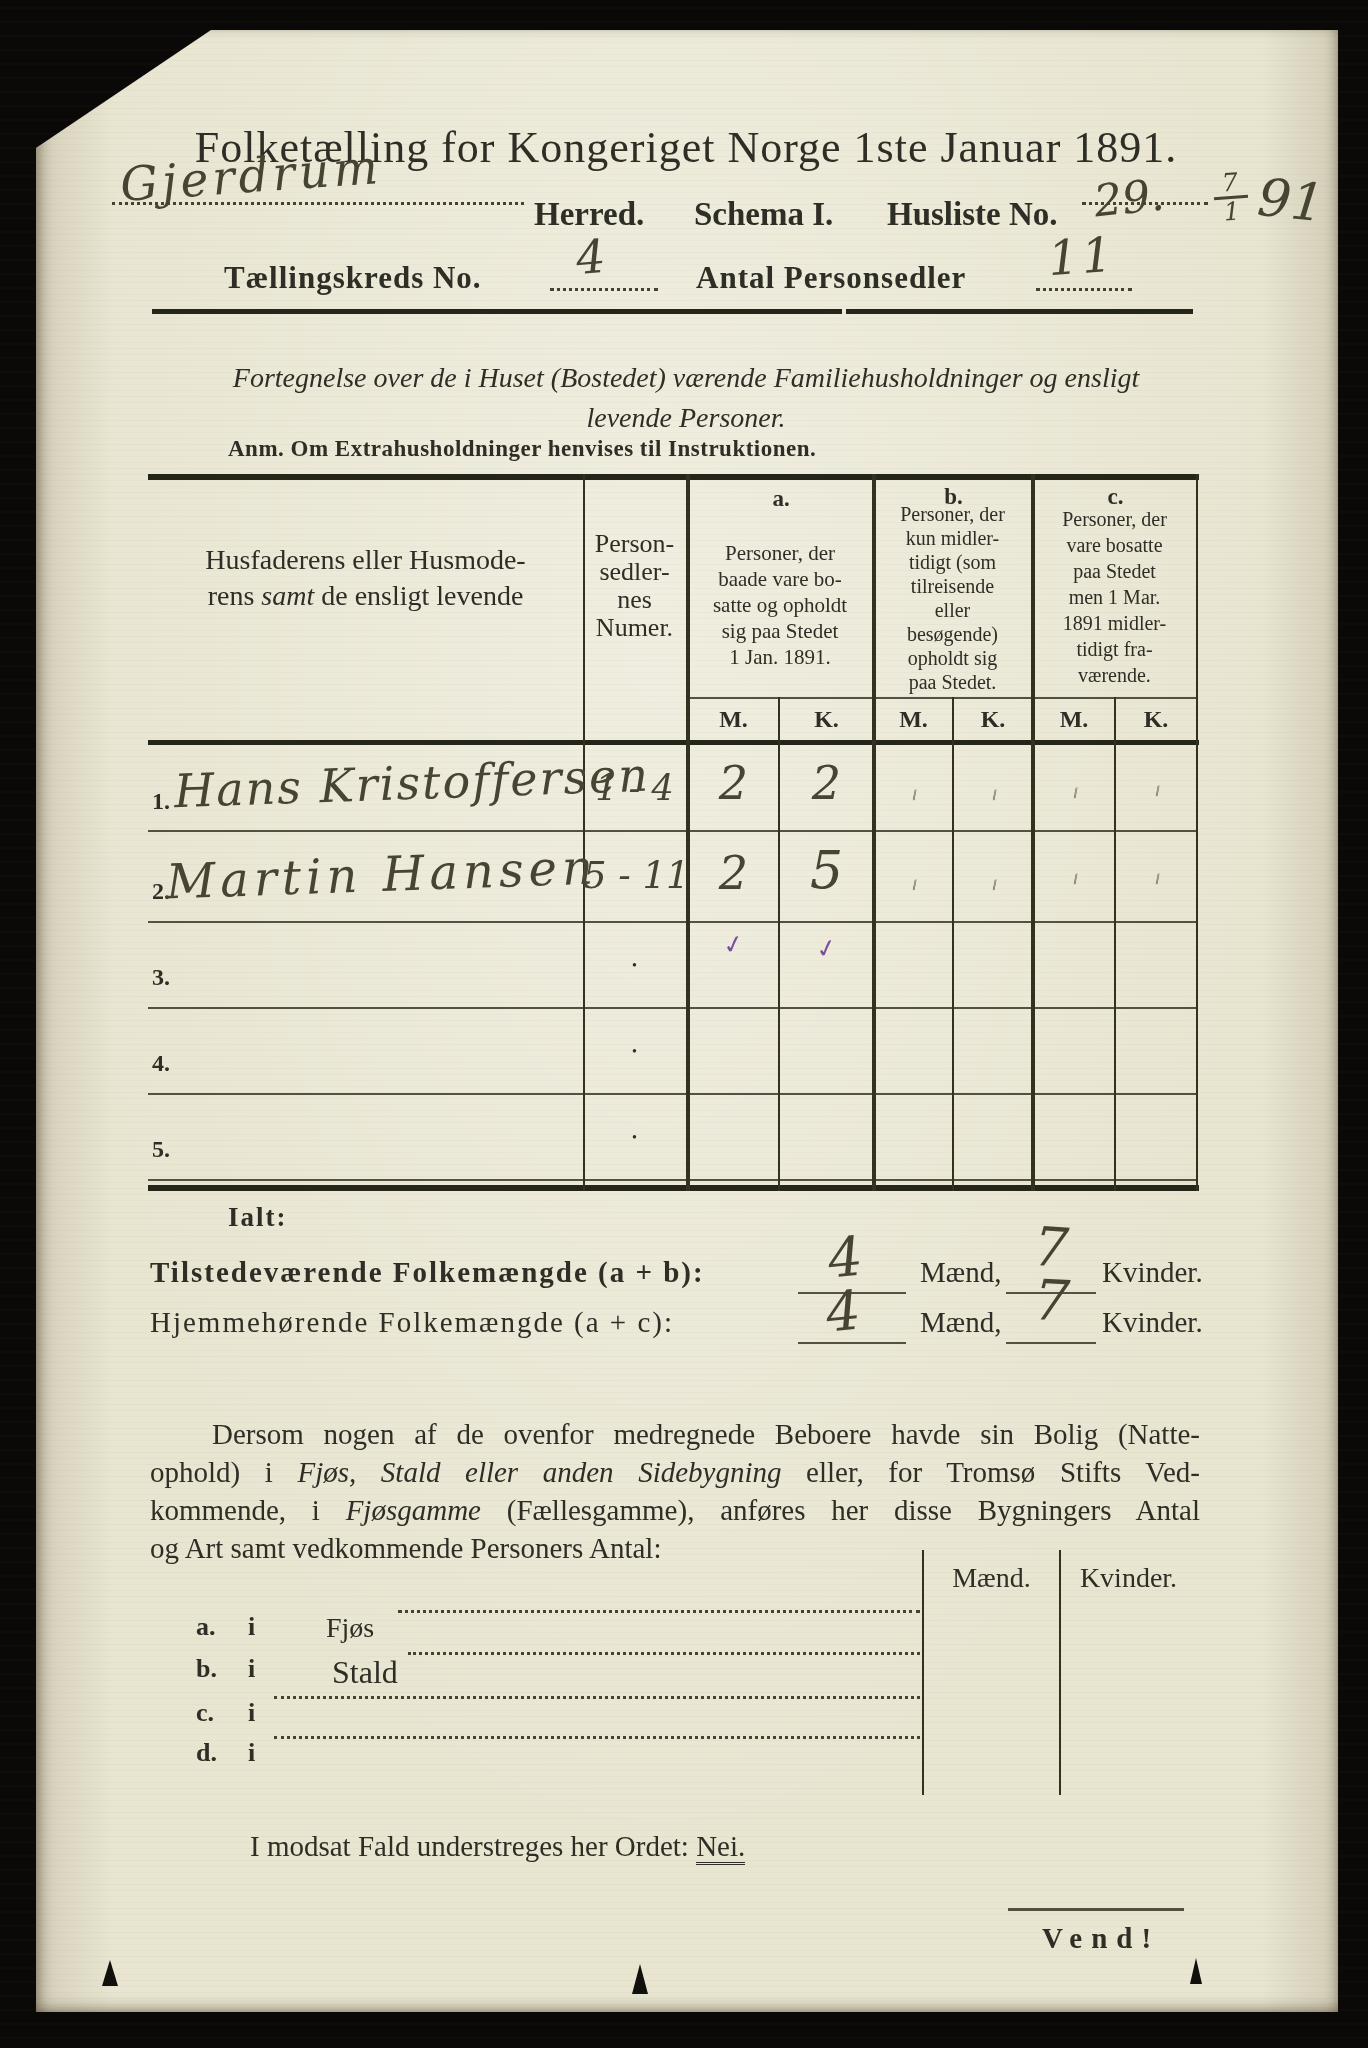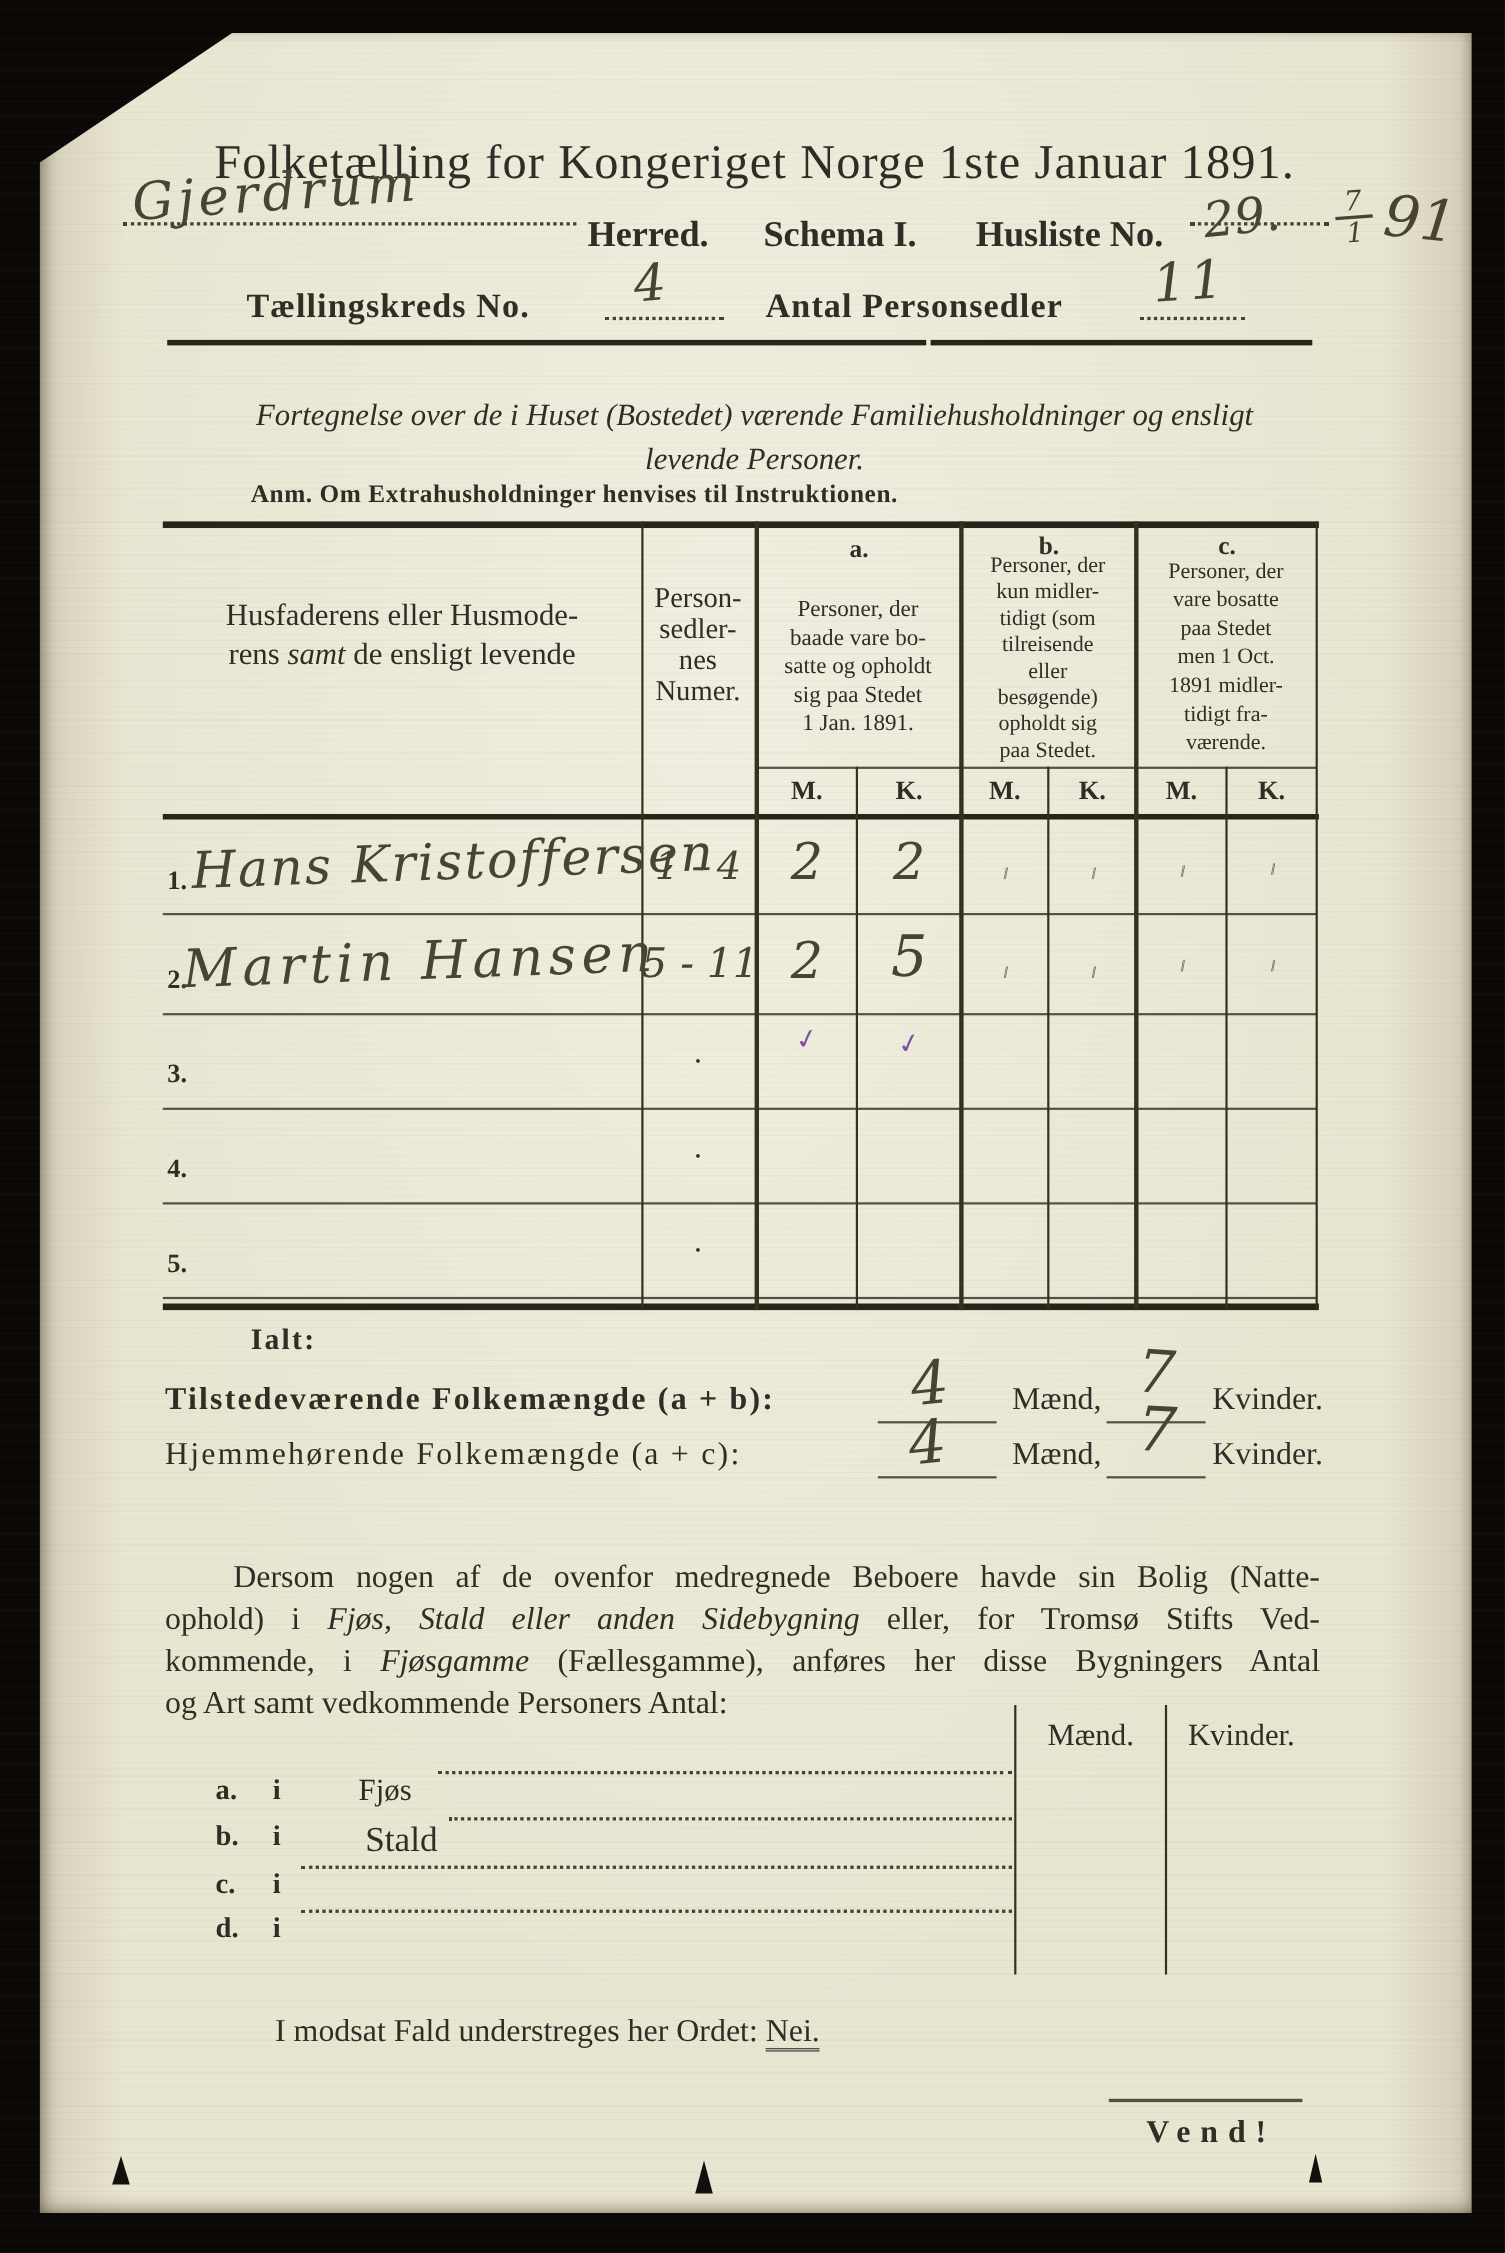--- a/index.html
+++ b/index.html
@@ -123,21 +123,21 @@
     <div>besøgende)</div>
     <div>opholdt sig</div>
     <div>paa Stedet.</div>
   </div>
 
   <div class="abs print ctr bold" style="left:999px;top:454px;width:161px;font-size:23px;">c.</div>
   <div class="abs print ctr" style="left:997px;top:476px;width:163px;font-size:20px;line-height:26px;">
     <div>Personer, der</div>
     <div>vare bosatte</div>
     <div>paa Stedet</div>
-    <div>men 1 Oct.</div>
+    <div>men 1 Mar.</div>
     <div>1891 midler-</div>
     <div>tidigt fra-</div>
     <div>værende.</div>
   </div>
 
   <div class="cell print bold" style="left:652px;top:676px;width:91px;font-size:24px;">M.</div>
   <div class="cell print bold" style="left:743px;top:676px;width:95px;font-size:24px;">K.</div>
   <div class="cell print bold" style="left:838px;top:676px;width:79px;font-size:24px;">M.</div>
   <div class="cell print bold" style="left:917px;top:676px;width:80px;font-size:24px;">K.</div>
   <div class="cell print bold" style="left:997px;top:676px;width:82px;font-size:24px;">M.</div>

